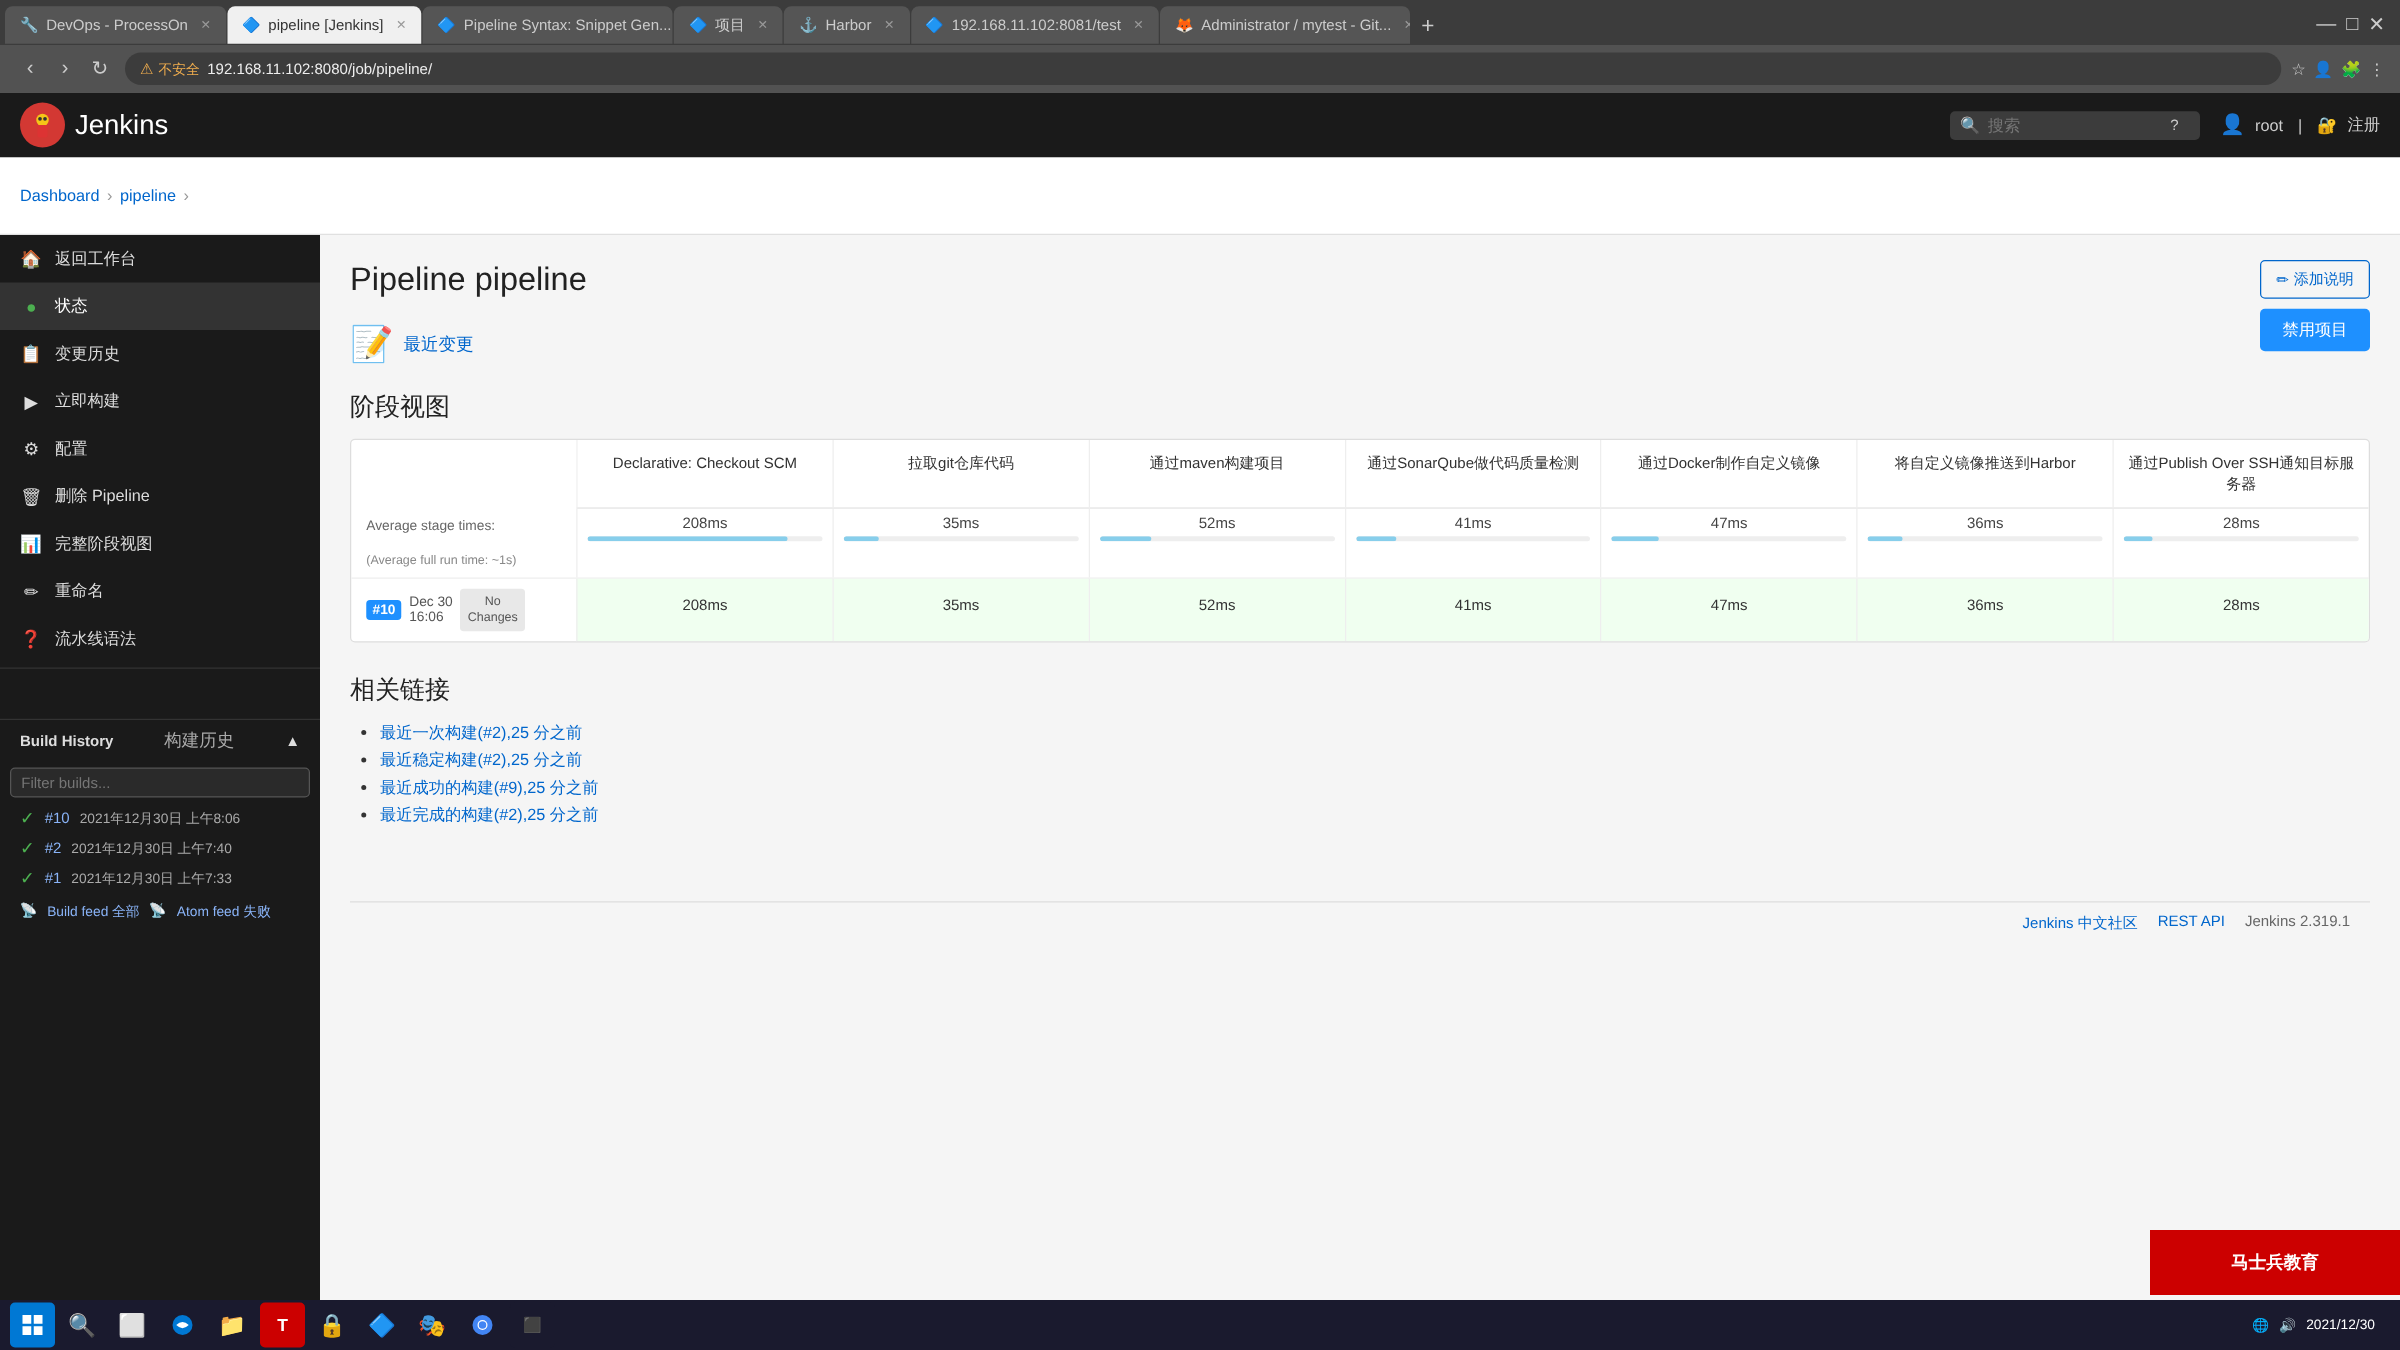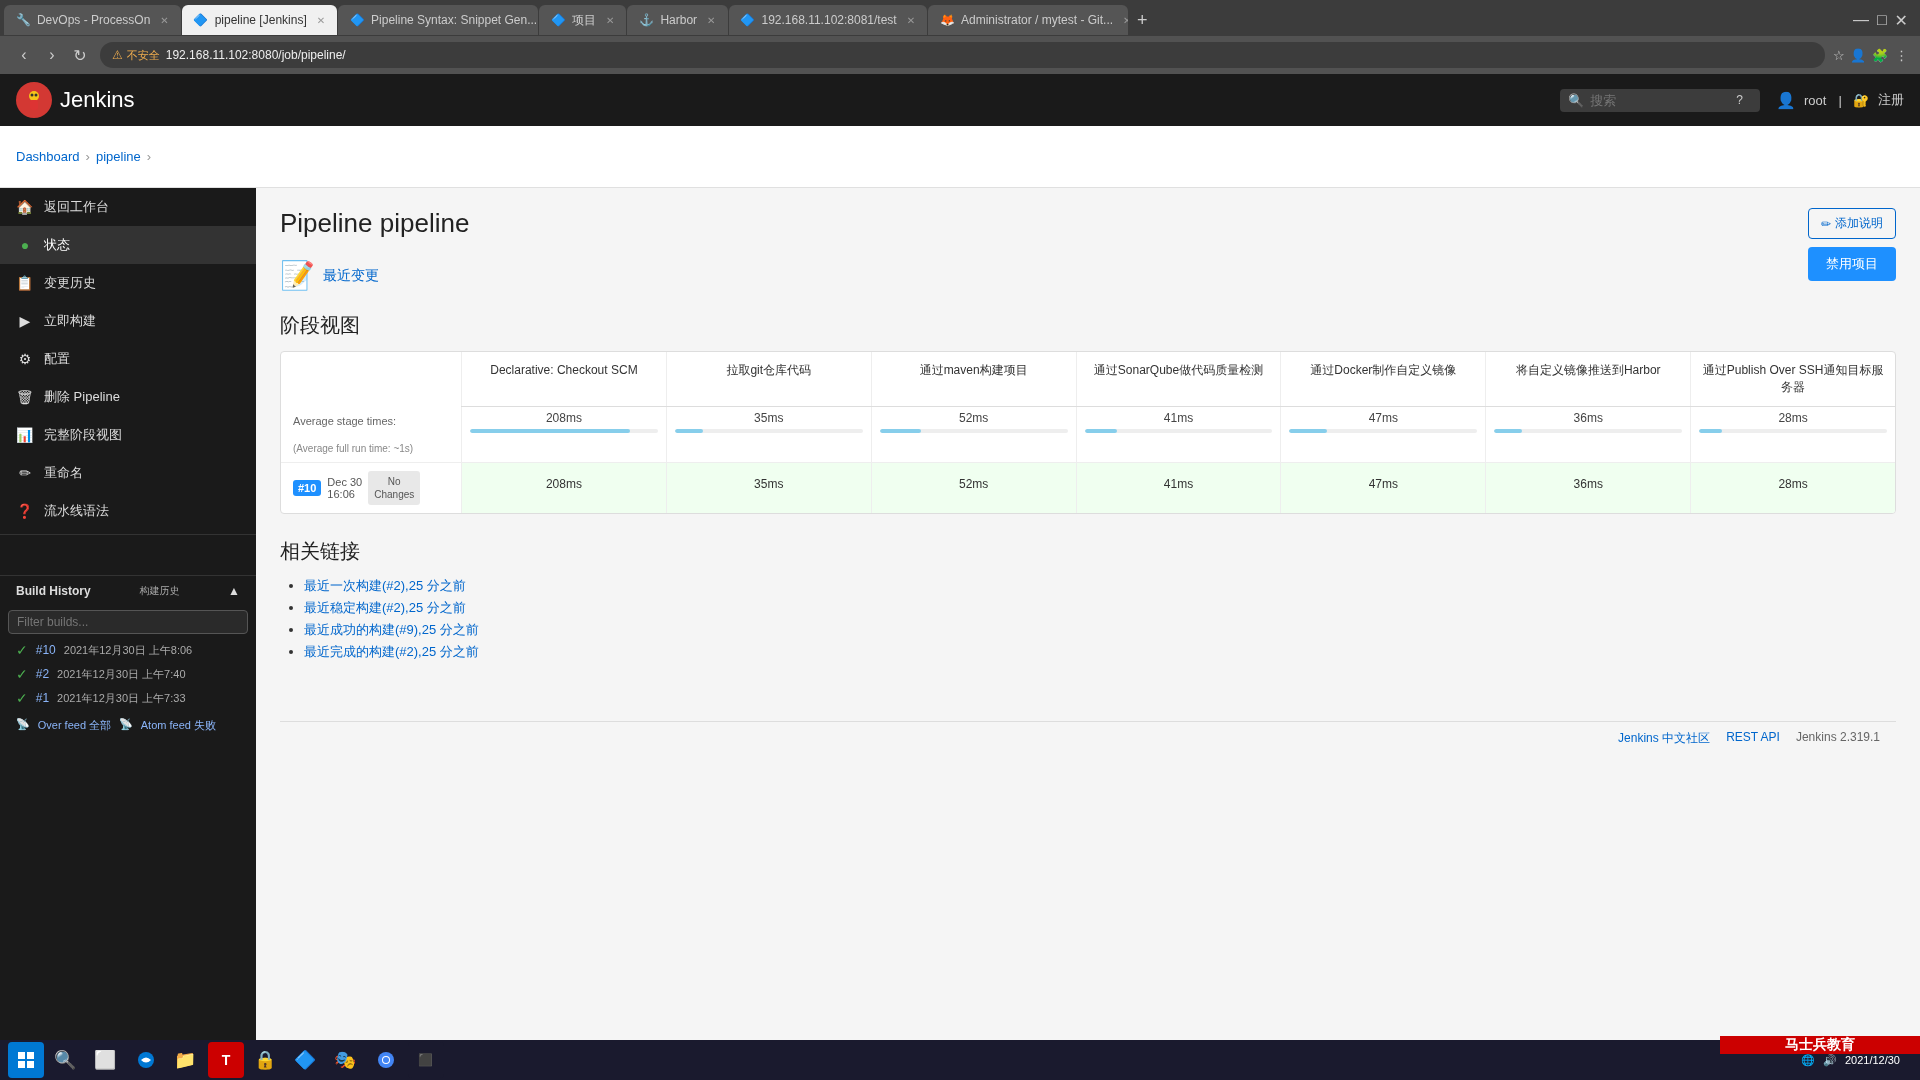--- a/index.html
+++ b/index.html
@@ -88,21 +88,21 @@
     .jenkins-footer { background: #f5f5f5; border-top: 1px solid #ddd; padding: 8px 16px; display: flex; justify-content: flex-end; gap: 16px; font-size: 12px; color: #666; }
     .footer-link { color: #0066cc; text-decoration: none; }
 
     
     .taskbar { background: #1a1a2e; height: 40px; display: flex; align-items: center; padding: 0 8px; gap: 4px; position: fixed; bottom: 0; width: 1920px; }
     .taskbar-btn { width: 36px; height: 36px; border-radius: 4px; display: flex; align-items: center; justify-content: center; cursor: pointer; font-size: 18px; }
     .taskbar-spacer { flex: 1; }
     .sys-tray { display: flex; align-items: center; gap: 8px; color: white; font-size: 11px; padding: 0 12px; }
 
     
-    .notification-area { position: fixed; bottom: 26px; right: 0; background: #cc0000; color: white; padding: 0 24px; font-size: 14px; font-weight: bold; min-width: 200px; text-align: center; }
+    .notification-area { position: fixed; bottom: 44px; right: 0; background: #cc0000; color: white; padding: 17px 24px; font-size: 14px; font-weight: bold; min-width: 200px; text-align: center; }
 
     .stage-view-wrapper { display: flex; }
     .stage-left-col { width: 180px; flex-shrink: 0; }
     .stage-right-cols { flex: 1; display: flex; flex-direction: column; overflow: hidden; }
     .stage-header-row2 { display: flex; border-bottom: 1px solid #ddd; }
     .stage-col-header-item { flex: 1; text-align: center; padding: 10px 6px; font-size: 12px; border-left: 1px solid #eee; line-height: 1.4; }
     .avg-row { display: flex; }
     .avg-left { width: 180px; flex-shrink: 0; padding: 8px 12px; }
     .avg-right { flex: 1; display: flex; }
     .avg-cell { flex: 1; text-align: center; padding: 4px 8px 8px; border-left: 1px solid #eee; }
@@ -254,21 +254,21 @@
       </a>
       <a class="sidebar-item">
         <span class="sidebar-icon">❓</span>
         <span>流水线语法</span>
       </a>
 
       <div class="sidebar-divider"></div>
 
       <div class="build-history-header">
         <span class="build-history-title">Build History</span>
-        <span style="font-size:10px; color:#aaa;">构建历史</span>
+        <span style="font-size:14px; color:#aaa;">构建历史</span>
         <span style="cursor:pointer;">▲</span>
       </div>
 
       <input class="filter-builds" placeholder="Filter builds..." style="">
 
       <div class="build-entry">
         <span class="build-status-icon">✓</span>
         <a class="build-link">#10</a>
         <span class="build-time">2021年12月30日 上午8:06</span>
       </div>
@@ -278,21 +278,21 @@
         <span class="build-time">2021年12月30日 上午7:40</span>
       </div>
       <div class="build-entry">
         <span class="build-status-icon">✓</span>
         <a class="build-link">#1</a>
         <span class="build-time">2021年12月30日 上午7:33</span>
       </div>
 
       <div class="atom-feeds">
         <span>📡</span>
-        <a class="atom-link">Over feed 全部</a>
+        <a class="atom-link">Build feed 全部</a>
         <span>📡</span>
         <a class="atom-link">Atom feed 失败</a>
       </div>
     </div>
 
     <div class="content">
 
       <div style="float:right; display:flex; flex-direction:column; gap:8px; margin-top:0;">
         <button class="btn-add-desc">
           <span>✏</span>

